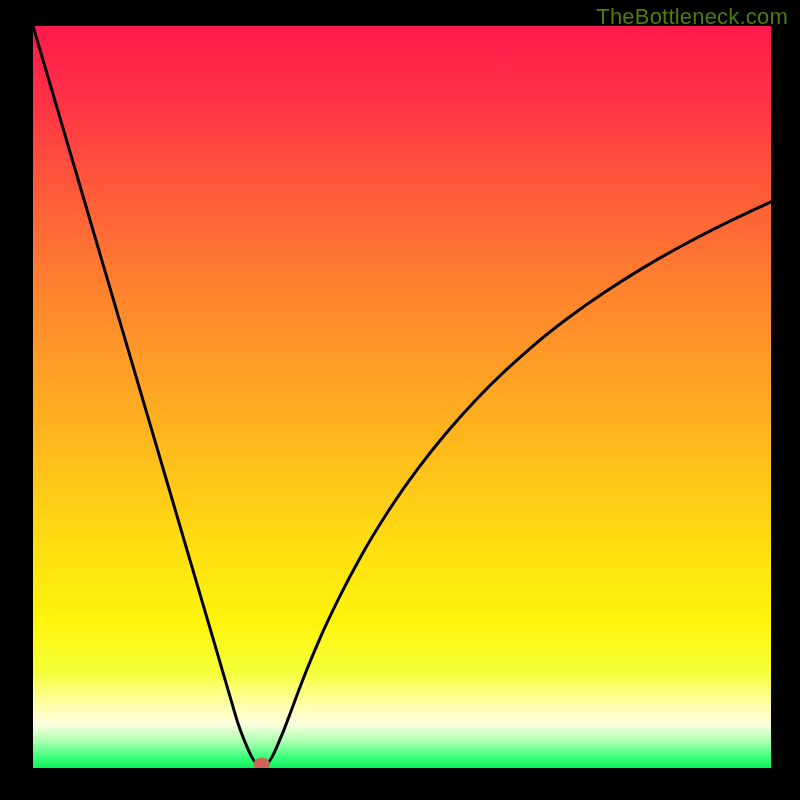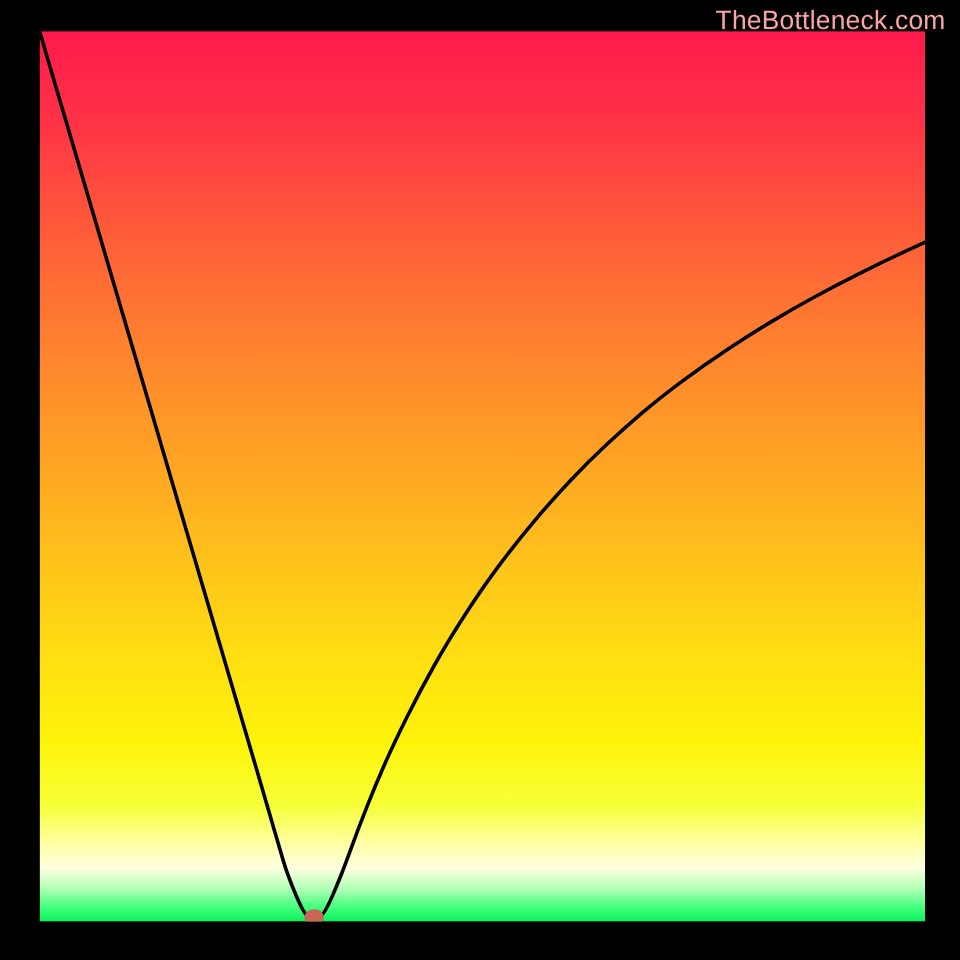--- a/index.html
+++ b/index.html
@@ -15,21 +15,21 @@
     width: 800px;
     height: 800px;
     background: #000;
   }
   .watermark {
     position: absolute;
     top: 4px;
     right: 12px;
     font-family: Arial, Helvetica, sans-serif;
     font-size: 22px;
-    color: #fca5a5;
+    color: #4d7c0f;
     letter-spacing: 0.2px;
     z-index: 10;
   }
   .plot {
     position: absolute;
     background: #000;
   }
   svg {
     display: block;
   }

